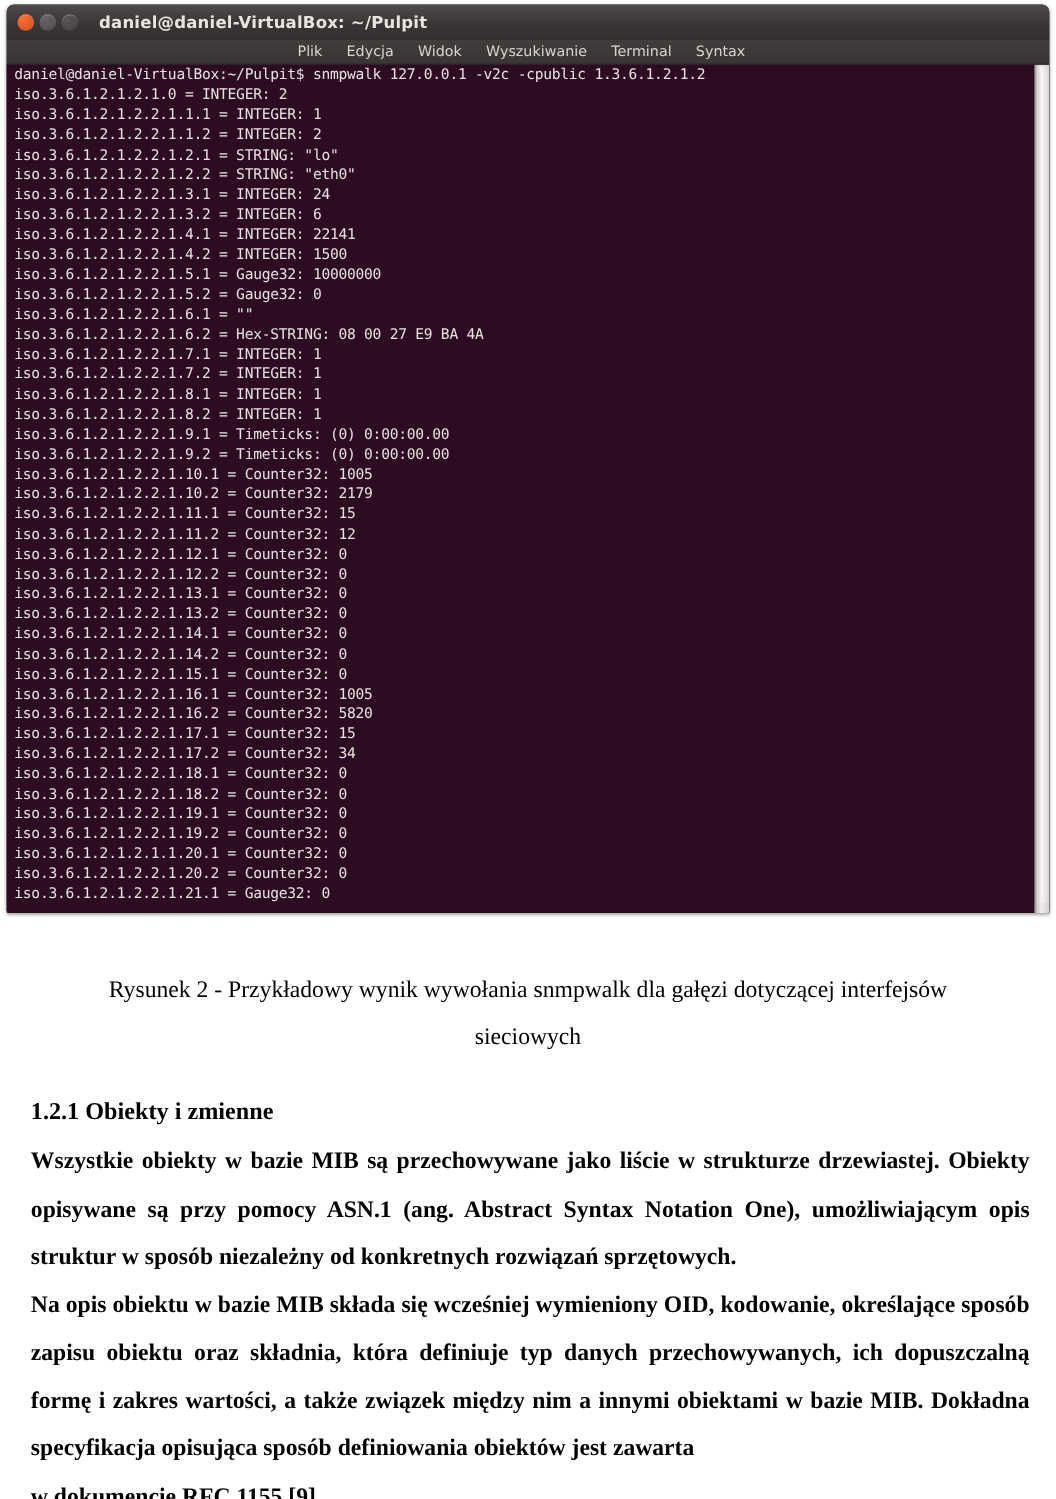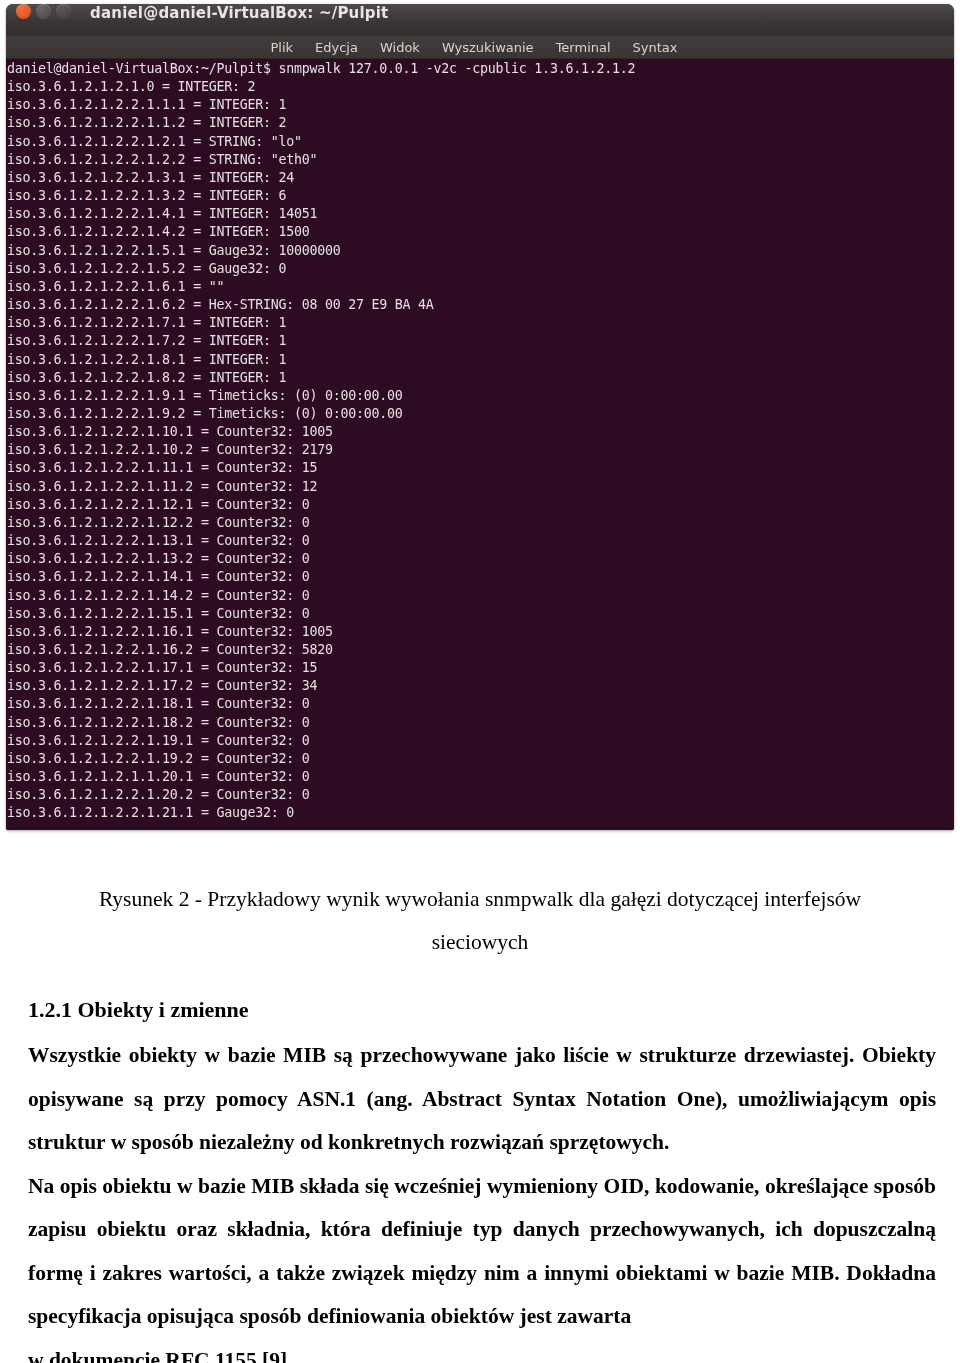--- a/index.html
+++ b/index.html
@@ -29,21 +29,21 @@
     overflow: hidden;
     font-family: "DejaVu Sans Mono", monospace;
   }
 
   #titlebar {
     position: relative;
     height: 32px;
     background: linear-gradient(to bottom, #504b4b 0%, #3b3636 55%, #342f2f 100%);
     border-radius: 6px 6px 0 0;
     display: flex;
-    align-items: flex-start;
+    align-items: center;
     padding-left: 10px;
   }
   .win-btn {
     width: 15px;
     height: 15px;
     border-radius: 50%;
     margin-right: 5px;
     flex: 0 0 auto;
     box-shadow: inset 0 1px 1px rgba(255,255,255,0.25);
   }
@@ -75,21 +75,20 @@
     font-size: 13px;
     margin-right: 22px;
     white-space: nowrap;
   }
 
   #terminal-body {
     position: relative;
     height: 912px;
     background: #2d0b22;
     display: flex;
-    flex-direction: column;
   }
   #term-left-edge {
     width: 6px;
     background: #2d0b22;
     flex: 0 0 auto;
   }
   #term-text {
     flex: 1 1 auto;
     padding: 1px 0 0 1px;
     overflow: hidden;
@@ -189,21 +188,21 @@
     <div id="term-left-edge"></div>
     <div id="term-text">
         <div class="term-line">daniel@daniel-VirtualBox:~/Pulpit$ snmpwalk 127.0.0.1 -v2c -cpublic 1.3.6.1.2.1.2</div>
         <div class="term-line">iso.3.6.1.2.1.2.1.0 = INTEGER: 2</div>
         <div class="term-line">iso.3.6.1.2.1.2.2.1.1.1 = INTEGER: 1</div>
         <div class="term-line">iso.3.6.1.2.1.2.2.1.1.2 = INTEGER: 2</div>
         <div class="term-line">iso.3.6.1.2.1.2.2.1.2.1 = STRING: "lo"</div>
         <div class="term-line">iso.3.6.1.2.1.2.2.1.2.2 = STRING: "eth0"</div>
         <div class="term-line">iso.3.6.1.2.1.2.2.1.3.1 = INTEGER: 24</div>
         <div class="term-line">iso.3.6.1.2.1.2.2.1.3.2 = INTEGER: 6</div>
-        <div class="term-line">iso.3.6.1.2.1.2.2.1.4.1 = INTEGER: 14051</div>
+        <div class="term-line">iso.3.6.1.2.1.2.2.1.4.1 = INTEGER: 22141</div>
         <div class="term-line">iso.3.6.1.2.1.2.2.1.4.2 = INTEGER: 1500</div>
         <div class="term-line">iso.3.6.1.2.1.2.2.1.5.1 = Gauge32: 10000000</div>
         <div class="term-line">iso.3.6.1.2.1.2.2.1.5.2 = Gauge32: 0</div>
         <div class="term-line">iso.3.6.1.2.1.2.2.1.6.1 = ""</div>
         <div class="term-line">iso.3.6.1.2.1.2.2.1.6.2 = Hex-STRING: 08 00 27 E9 BA 4A</div>
         <div class="term-line">iso.3.6.1.2.1.2.2.1.7.1 = INTEGER: 1</div>
         <div class="term-line">iso.3.6.1.2.1.2.2.1.7.2 = INTEGER: 1</div>
         <div class="term-line">iso.3.6.1.2.1.2.2.1.8.1 = INTEGER: 1</div>
         <div class="term-line">iso.3.6.1.2.1.2.2.1.8.2 = INTEGER: 1</div>
         <div class="term-line">iso.3.6.1.2.1.2.2.1.9.1 = Timeticks: (0) 0:00:00.00</div>

